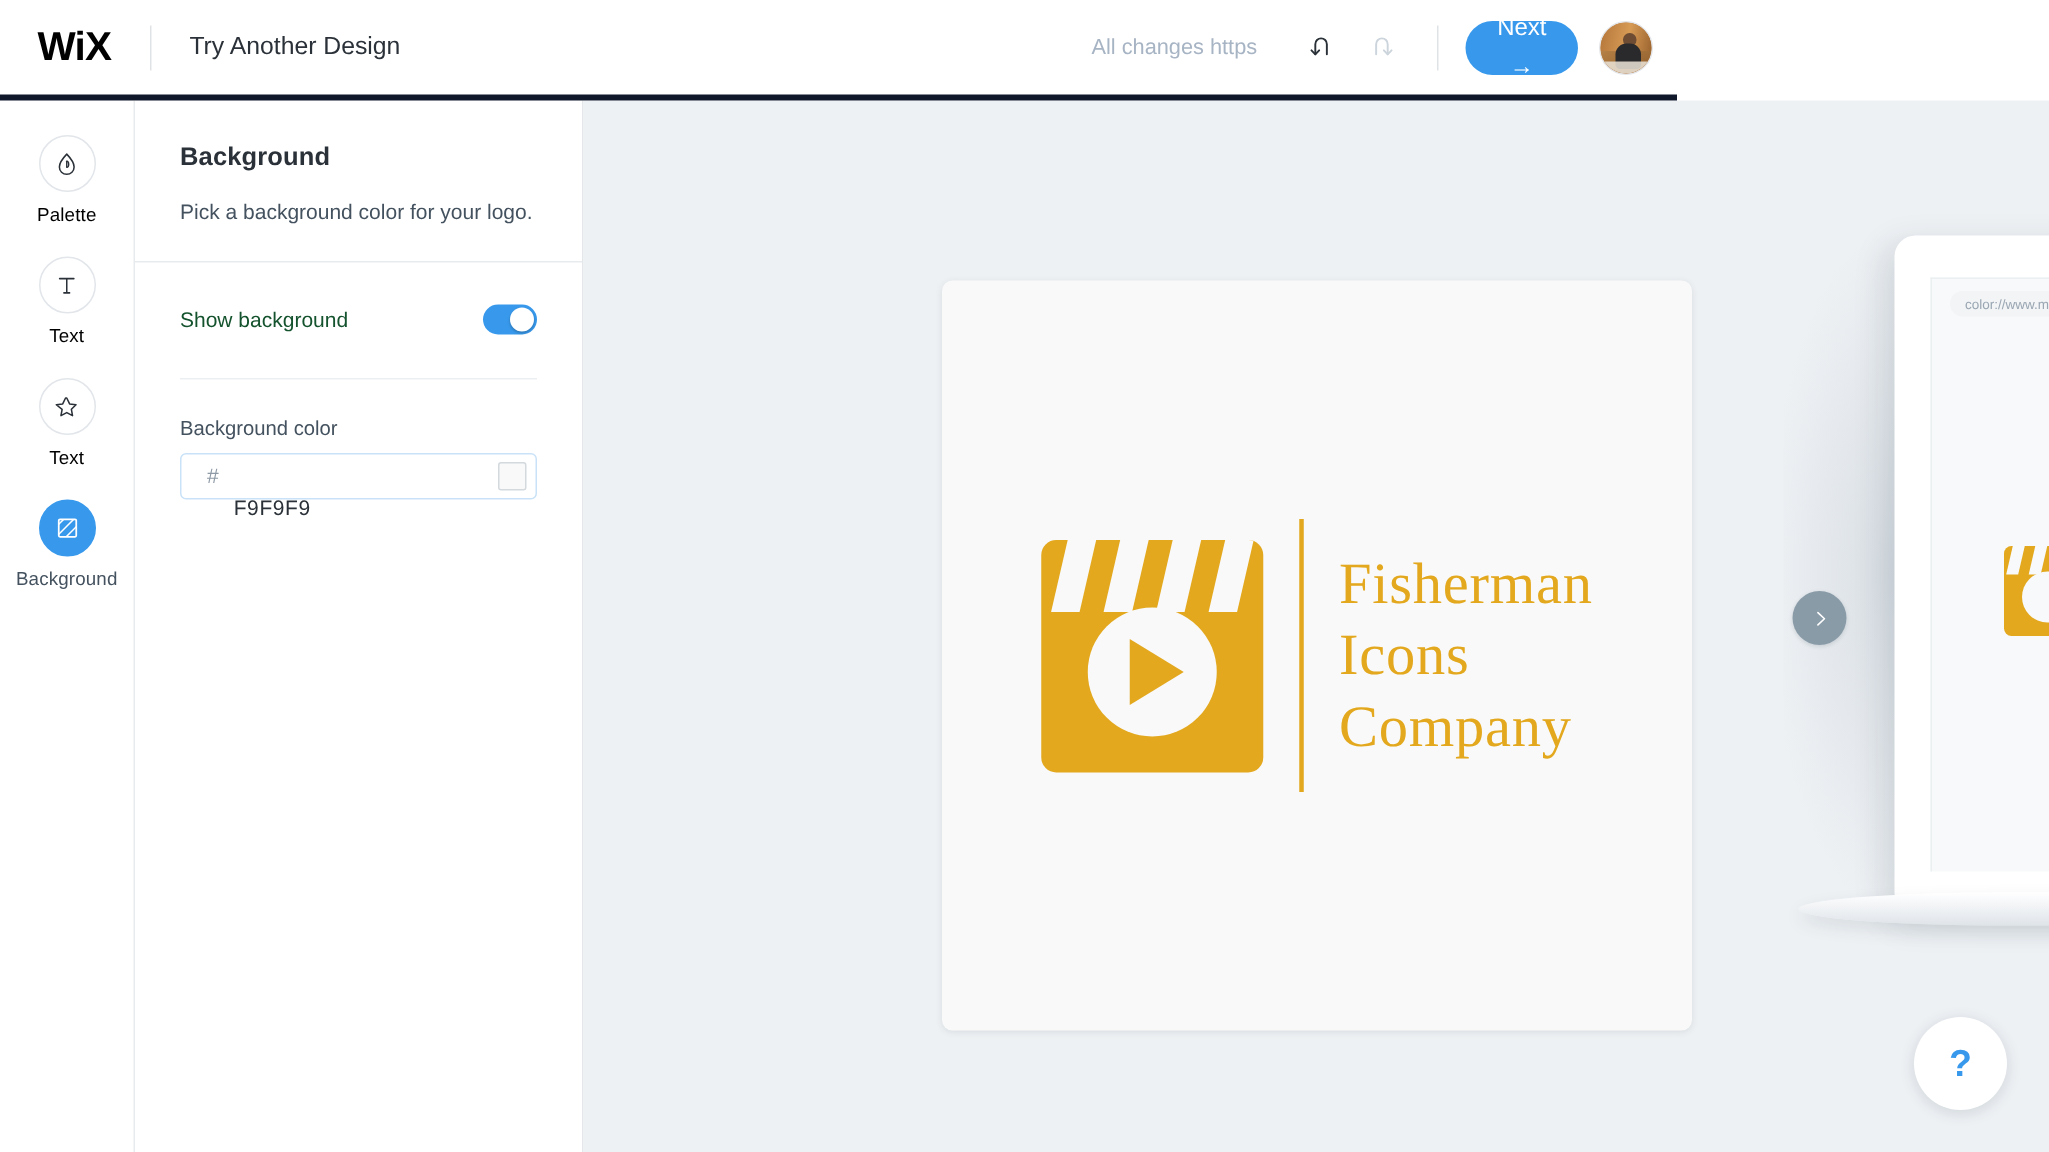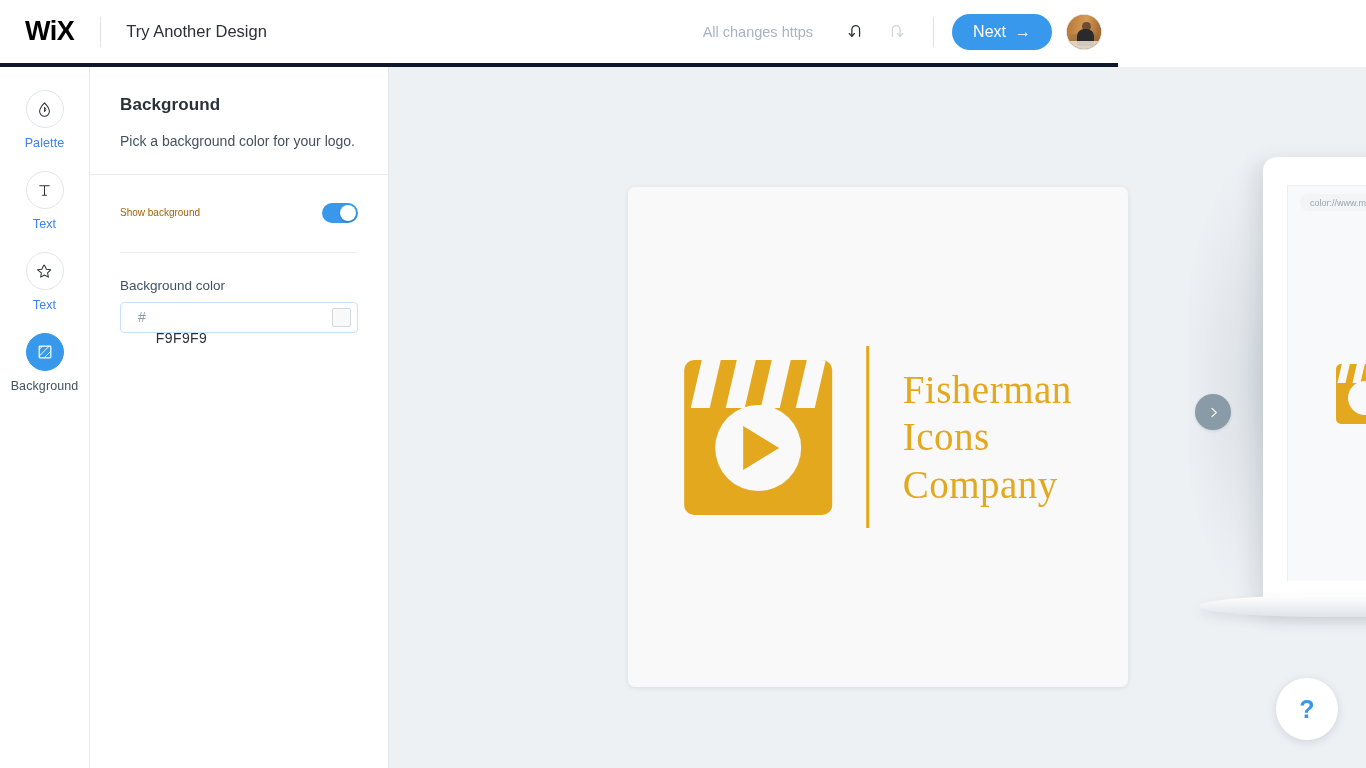--- a/index.html
+++ b/index.html
@@ -49,20 +49,21 @@
   .vdiv {
     width: 1px; height: 30px; background: #dfe3e6; margin: 0 18px 0 14px;
   }
   .next-btn {
     display: flex; align-items: center; justify-content: center; gap: 9px;
     height: 36px; padding: 0 21px;
     background: #3899ec; border: none; border-radius: 18px;
     color: #fff; font-size: 16px;
     font-family: "Liberation Sans", sans-serif;
     cursor: pointer;
+    flex-direction: column;
   }
   .next-btn .arrow { font-size: 16px; line-height: 1; }
   .avatar {
     width: 36px; height: 36px; border-radius: 50%;
     margin-left: 14px; margin-right: 16px;
     overflow: hidden; position: relative;
     border: 1px solid #e3e6ea;
     background: #c98a4a;
     flex: none;
   }
@@ -87,42 +88,42 @@
   }
   .rail-circle {
     width: 38px; height: 38px; border-radius: 50%;
     border: 1px solid #e2e6ea; background: #fff;
     display: flex; align-items: center; justify-content: center;
   }
   .rail-item.active .rail-circle {
     background: #3899ec; border-color: #3899ec;
   }
   .rail-label {
-    margin-top: 8px; font-size: 12.5px; color: #3b82f6; letter-spacing: .1px;
+    margin-top: 8px; font-size: 12.5px; color: #000000; letter-spacing: .1px;
   }
   .rail-item.active .rail-label { color: #44525f; }
 
   
   .panel {
     position: absolute; top: 67px; left: 90px;
     width: 299px; height: 701px;
     background: #ffffff;
     border-right: 1px solid #e3e7ea;
     z-index: 11;
   }
   .panel-head { padding: 28px 30px 0 30px; }
   .panel-title { font-size: 17px; color: #2b3138; font-weight: bold; letter-spacing: .1px; }
   .panel-sub { margin-top: 17px; font-size: 14px; color: #44525f; line-height: 1.35; }
   .panel-rule { margin-top: 23px; height: 1px; background: #e8ebee; width: 100%; }
   .panel-body { padding: 0 30px; }
   .row-toggle {
     display: flex; align-items: center; justify-content: space-between;
     margin-top: 28px;
   }
-  .row-label { font-size: 10px; color: #a16207; text-align: center; }
+  .row-label { font-size: 14px; color: #14532d; text-align: center; }
   .toggle {
     width: 36px; height: 20px; border-radius: 10px; background: #3899ec;
     position: relative; cursor: pointer; flex: none;
   }
   .toggle .knob {
     position: absolute; top: 2px; right: 2px;
     width: 16px; height: 16px; border-radius: 50%;
     background: #fff; box-shadow: 0 1px 2px rgba(0,0,0,.25);
   }
   .inner-rule { margin-top: 29px; height: 1px; background: #eceff1; }
@@ -152,21 +153,21 @@
   .logo-card {
     position: absolute; left: 239px; top: 120px;
     width: 500px; height: 500px;
     background: #f9f9f9;
     border-radius: 7px;
     box-shadow: 0 1px 5px rgba(22,45,61,.10);
   }
   .logo-inner {
     position: absolute; left: 50%; top: 50%;
     transform: translate(-50%,-50%);
-    display: flex; align-items: center; gap: 10px;
+    display: flex; align-items: center; gap: 0px;
   }
   
   .clap {
     position: relative;
     width: 148px; height: 155px;
     background: #e3a81d;
     border-radius: 10px;
     flex: none;
     overflow: hidden;
   }

